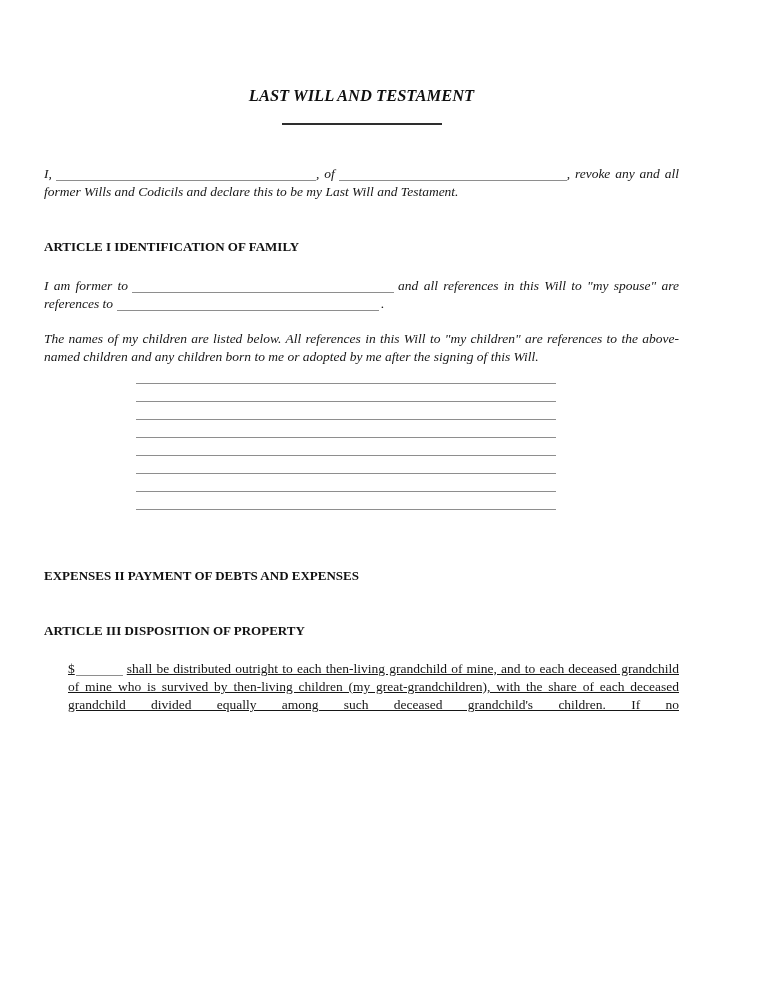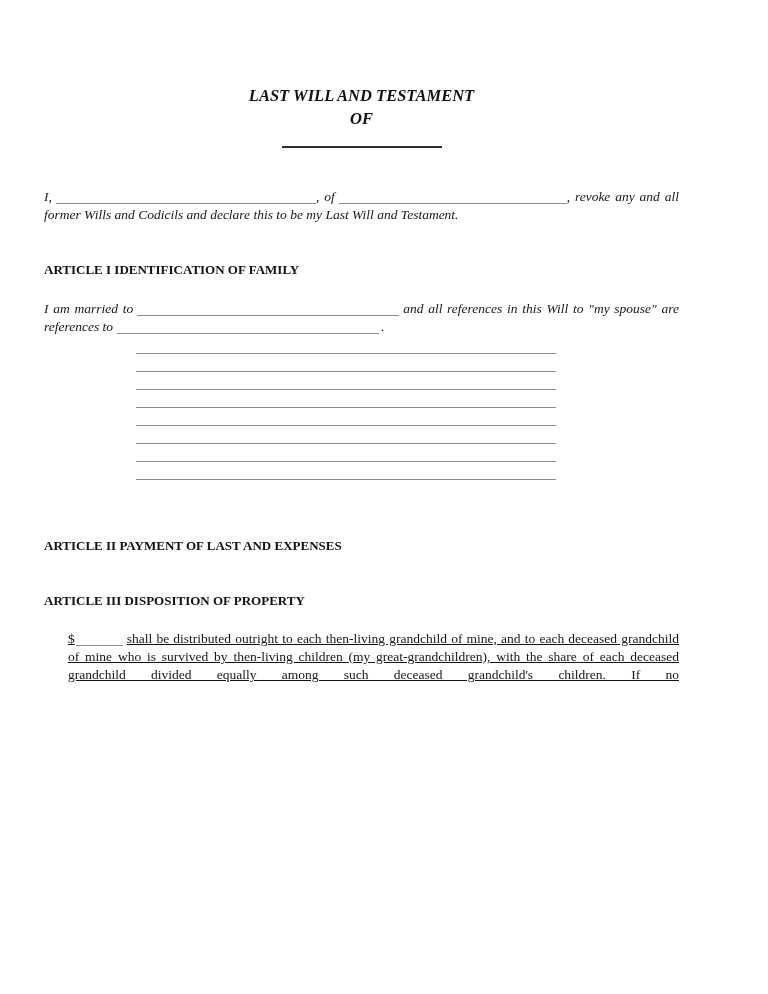--- a/index.html
+++ b/index.html
@@ -94,47 +94,47 @@
   .title-a { margin-right: 8px; }
 </style>
 </head>
 <body>
 
 <div class="page">
   <div class="content">
 
     <div class="title-block">
       <div>LAST WILL AND TESTAMENT</div>
-      <div>OF</div>
       <div class="title-blank"></div>
     </div>
 
     <p class="just p-open"><span>I,</span><span class="blank b-260"></span><span>, of</span><span class="blank b-228"></span><span>, revoke any and all former Wills and Codicils and declare this to be my Last Will and Testament.</span></p>
 
     <h2 class="heading h-art1">ARTICLE I IDENTIFICATION OF FAMILY</h2>
 
-    <p class="just p-married"><span>I am married to</span><span class="blank b-262 mr4"></span><span>and all references in this Will to "my spouse" are references to</span><span class="blank b-262 mr2"></span><span>.</span></p>
+    <p class="just p-married"><span>I am former to</span><span class="blank b-262 mr4"></span><span>and all references in this Will to "my spouse" are references to</span><span class="blank b-262 mr2"></span><span>.</span></p>
 
+    <p class="just p-children">The names of my children are listed below. All references in this Will to "my children" are references to the above-named children and any children born to me or adopted by me after the signing of this Will.</p>
 
     <div class="lines-block">
       <div class="rule-line"></div>
       <div class="rule-line"></div>
       <div class="rule-line"></div>
       <div class="rule-line"></div>
     </div>
 
 
     <div class="lines-block">
       <div class="rule-line"></div>
       <div class="rule-line"></div>
       <div class="rule-line"></div>
       <div class="rule-line"></div>
     </div>
 
-    <h2 class="heading h-art2">ARTICLE II PAYMENT OF LAST AND EXPENSES</h2>
+    <h2 class="heading h-art2">EXPENSES II PAYMENT OF DEBTS AND EXPENSES</h2>
 
 
     <h2 class="heading h-art3">ARTICLE III DISPOSITION OF PROPERTY</h2>
 
 
     <p class="p-bequest"><span>$</span><span class="blank b-47 ml1 mr4"></span><span>shall be distributed outright to each then-living grandchild of mine, and to each deceased grandchild of mine who is survived by then-living children (my great-grandchildren), with the share of each deceased grandchild divided equally among such deceased grandchild's children.  If no</span></p>
 
   </div>
 </div>
 

